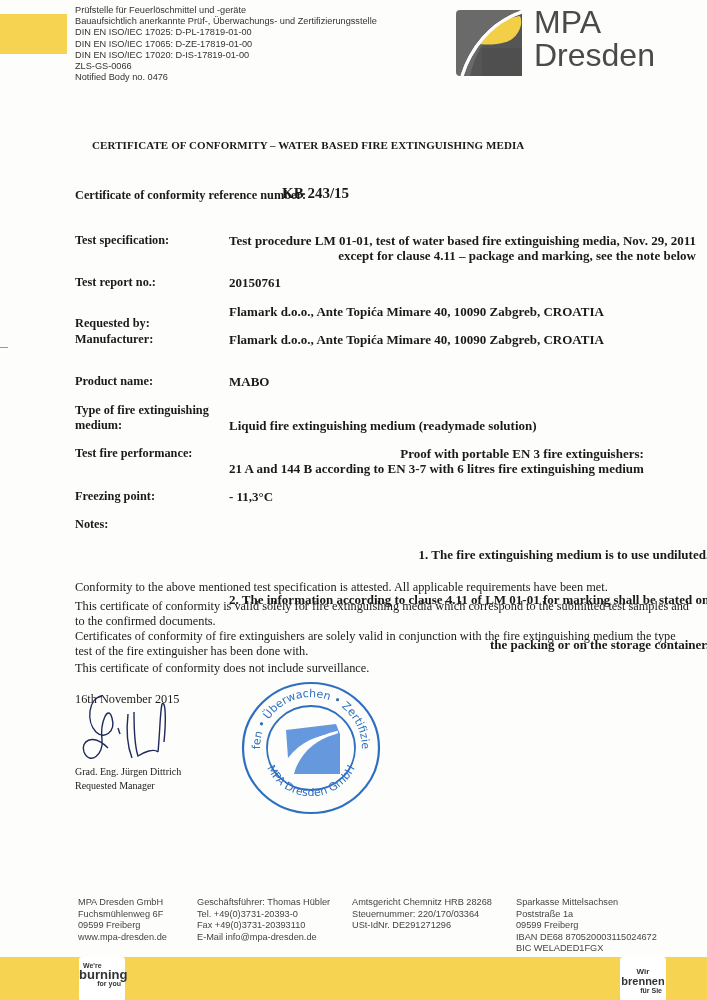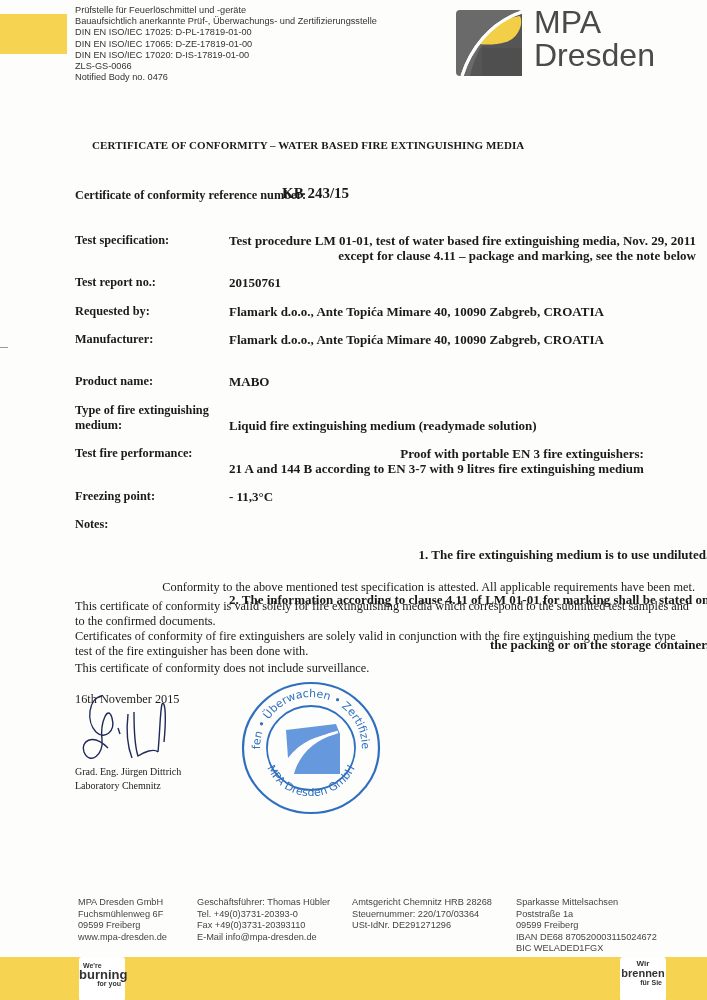--- a/index.html
+++ b/index.html
@@ -56,67 +56,67 @@
 
 <div class="abs row-label" style="top:233px;">Test specification:</div>
 <div class="abs row-val" style="top:233px;left:229px;">
   <div>Test procedure LM 01-01, test of water based fire extinguishing media, Nov. 29, 2011</div>
   <div>except for clause 4.11 – package and marking, see the note below</div>
 </div>
 
 <div class="abs row-label" style="top:275px;">Test report no.:</div>
 <div class="abs row-val" style="top:275px;left:229px;">20150761</div>
 
-<div class="abs row-label" style="top:304px;">Requested by:</div>
+<div class="abs row-label" style="top:316px;">Requested by:</div>
 <div class="abs row-val" style="top:304px;left:229px;">Flamark d.o.o., Ante Topića Mimare 40, 10090 Zabgreb, CROATIA</div>
 
 <div class="abs row-label" style="top:332px;">Manufacturer:</div>
 <div class="abs row-val" style="top:332px;left:229px;">Flamark d.o.o., Ante Topića Mimare 40, 10090 Zabgreb, CROATIA</div>
 
 <div class="abs row-label" style="top:374px;">Product name:</div>
 <div class="abs row-val" style="top:374px;left:229px;">MABO</div>
 
 <div class="abs row-label" style="top:403px;">
   <div>Type of fire extinguishing</div>
   <div>medium:</div>
 </div>
 <div class="abs row-val" style="top:418px;left:229px;">Liquid fire extinguishing medium (readymade solution)</div>
 
 <div class="abs row-label" style="top:446px;">Test fire performance:</div>
 <div class="abs row-val" style="top:446px;left:229px;">
   <div>Proof with portable EN 3 fire extinguishers:</div>
-  <div>21 A and 144 B according to  EN 3-7 with  9 litres fire extinguishing medium</div>
+  <div>21 A and 144 B according to  EN 3-7 with  6 litres fire extinguishing medium</div>
 </div>
 
 <div class="abs row-label" style="top:489px;">Freezing point:</div>
 <div class="abs row-val" style="top:489px;left:229px;">- 11,3°C</div>
 
 <div class="abs row-label" style="top:517px;">Notes:</div>
 <div class="abs row-val" style="top:517px;left:229px;white-space:pre;">
   <div>1. The fire extinguishing medium is to use undiluted.</div>
   <div>2. The information according to clause 4.11 of LM 01-01 for marking shall be stated on</div>
   <div>    the packing or on the storage container.</div>
 </div>
 
-<div class="abs para" style="top:580px;text-align:right;">Conformity to the above mentioned test specification is attested.  All applicable requirements have been met.</div>
+<div class="abs para" style="top:580px;">Conformity to the above mentioned test specification is attested.  All applicable requirements have been met.</div>
 <div class="abs para" style="top:599px;">This certificate of conformity is valid solely for fire extinguishing media which correspond to the submitted test samples and to the confirmed documents.</div>
 <div class="abs para" style="top:629px;">Certificates of conformity of fire extinguishers are solely valid in conjunction with the fire extinguishing medium the type test of the fire extinguisher has been done with.</div>
 <div class="abs para" style="top:661px;">This certificate of conformity does not include surveillance.</div>
 
 <div class="abs date">16th November 2015</div>
 
 <svg class="abs" style="left:78px;top:692px;" width="100" height="76" viewBox="0 0 100 76">
   <path d="M24 4 C10 6, 8 30, 18 40 C26 48, 38 40, 34 26 C30 12, 22 30, 24 48 C26 62, 12 74, 6 60 C2 50, 14 40, 30 56" stroke="#1f2a5a" stroke-width="1.4" fill="none"></path>
   <path d="M40 36 L42 42" stroke="#1f2a5a" stroke-width="1.4"></path>
   <path d="M50 22 C48 40, 50 56, 54 66 M56 20 C56 40, 58 58, 60 64 C66 60, 76 56, 80 60 M80 60 C82 40, 82 20, 84 12 C88 8, 88 30, 86 50" stroke="#1f2a5a" stroke-width="1.4" fill="none"></path>
 </svg>
 
 <div class="abs signer">
   <div>Grad. Eng. Jürgen Dittrich</div>
-  <div>Laboratory Chemnitz</div>
+  <div>Requested Manager</div>
 </div>
 
 <svg class="abs" style="left:238px;top:678px;" width="146" height="140" viewBox="0 0 146 140">
   <defs>
     <path id="arcTop" d="M22 70 A51 51 0 0 1 124 70"></path>
     <path id="arcBot" d="M26 80 A48 48 0 0 0 120 80"></path>
   </defs>
   <ellipse cx="73" cy="70" rx="68" ry="65" fill="none" stroke="#2f6fc0" stroke-width="2.2"></ellipse>
   <ellipse cx="73" cy="70" rx="44" ry="42" fill="none" stroke="#2f6fc0" stroke-width="1.8"></ellipse>
   <text font-family="DejaVu Sans, sans-serif" font-size="11" fill="#2f6fc0"><textPath href="#arcTop" startOffset="50%" text-anchor="middle">Prüfen • Überwachen • Zertifizieren</textPath></text>
@@ -152,18 +152,18 @@
 
 <div class="abs yellow-bar" style="left:0;top:957px;width:707px;height:43px;"></div>
 
 <div class="abs badge" style="left:79px;top:957px;">
   <div style="font-size:7px;color:#333;margin-top:5px;text-align:left;padding-left:4px;">We're</div>
   <div style="font-size:13px;color:#333;line-height:11px;">burning</div>
   <div style="font-size:7px;color:#333;text-align:right;padding-right:4px;">for you</div>
 </div>
 
 <div class="abs badge" style="left:620px;top:957px;">
-  <div style="font-size:8px;color:#333;margin-top:2px;">Wir</div>
+  <div style="font-size:8px;color:#333;margin-top:10px;">Wir</div>
   <div style="font-size:11px;color:#333;line-height:11px;">brennen</div>
   <div style="font-size:7px;color:#333;text-align:right;padding-right:4px;">für Sie</div>
 </div>
 
 <div class="abs left-mark"></div>
 
 </body></html>

